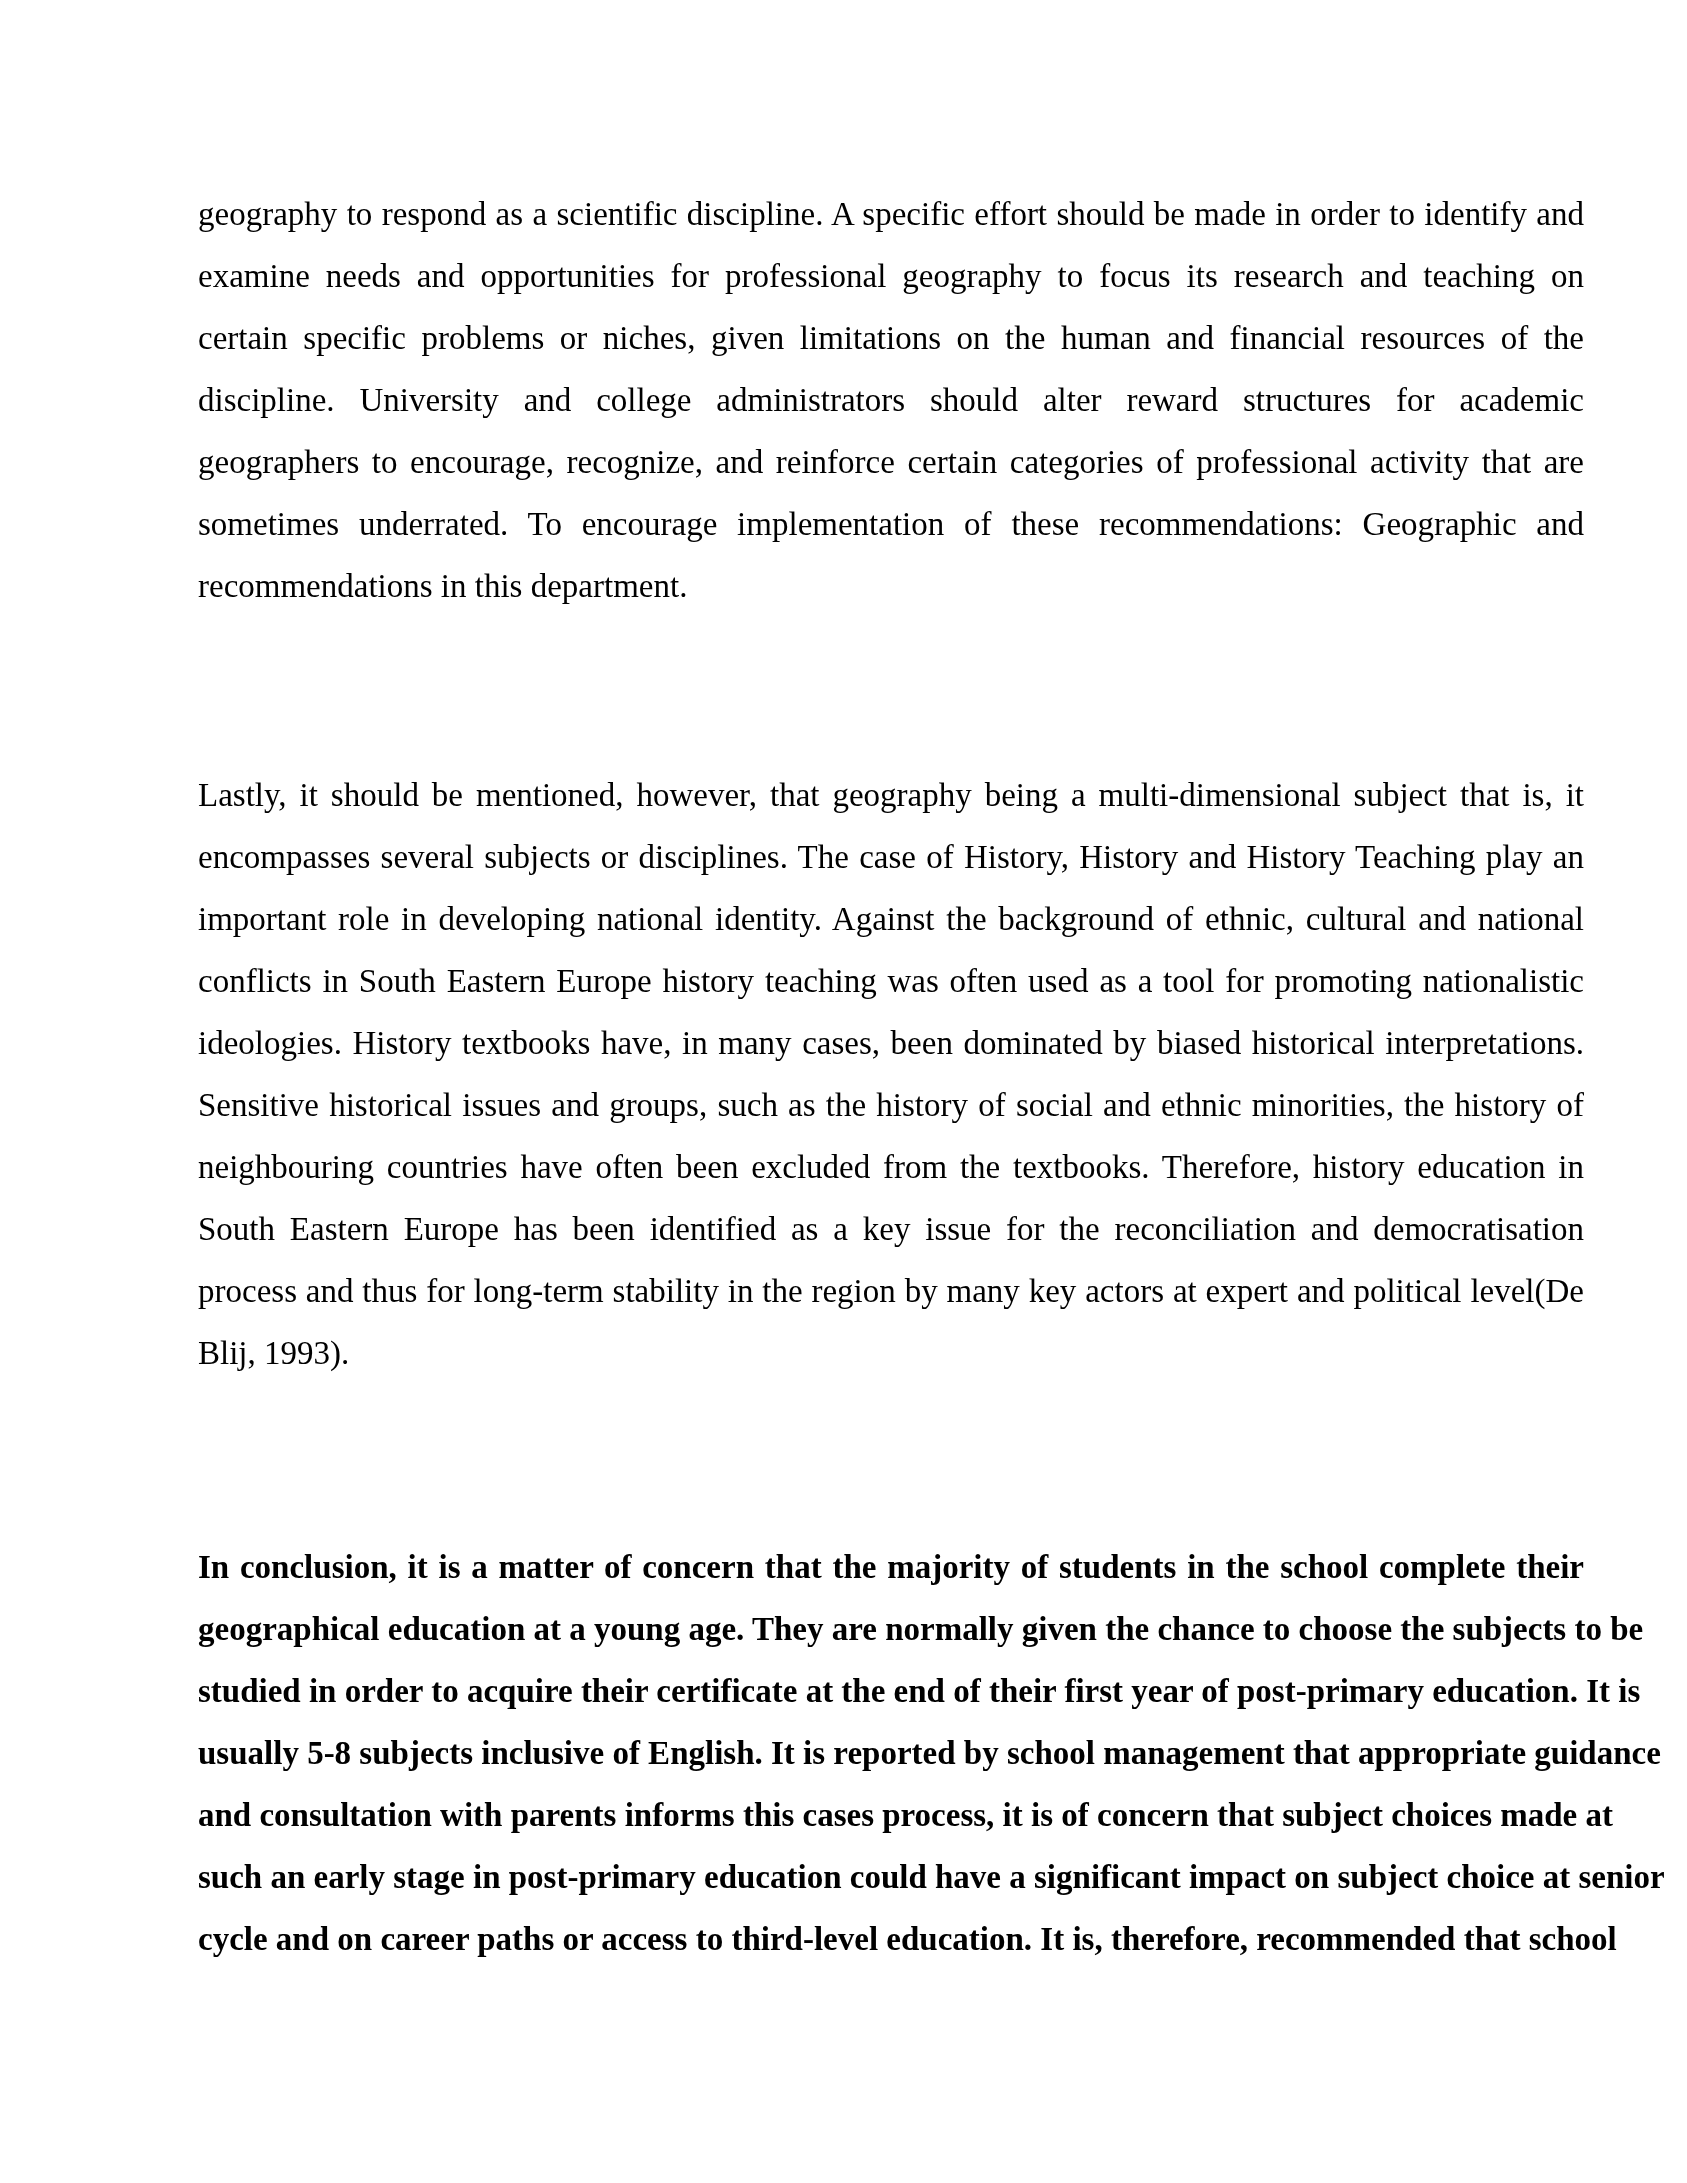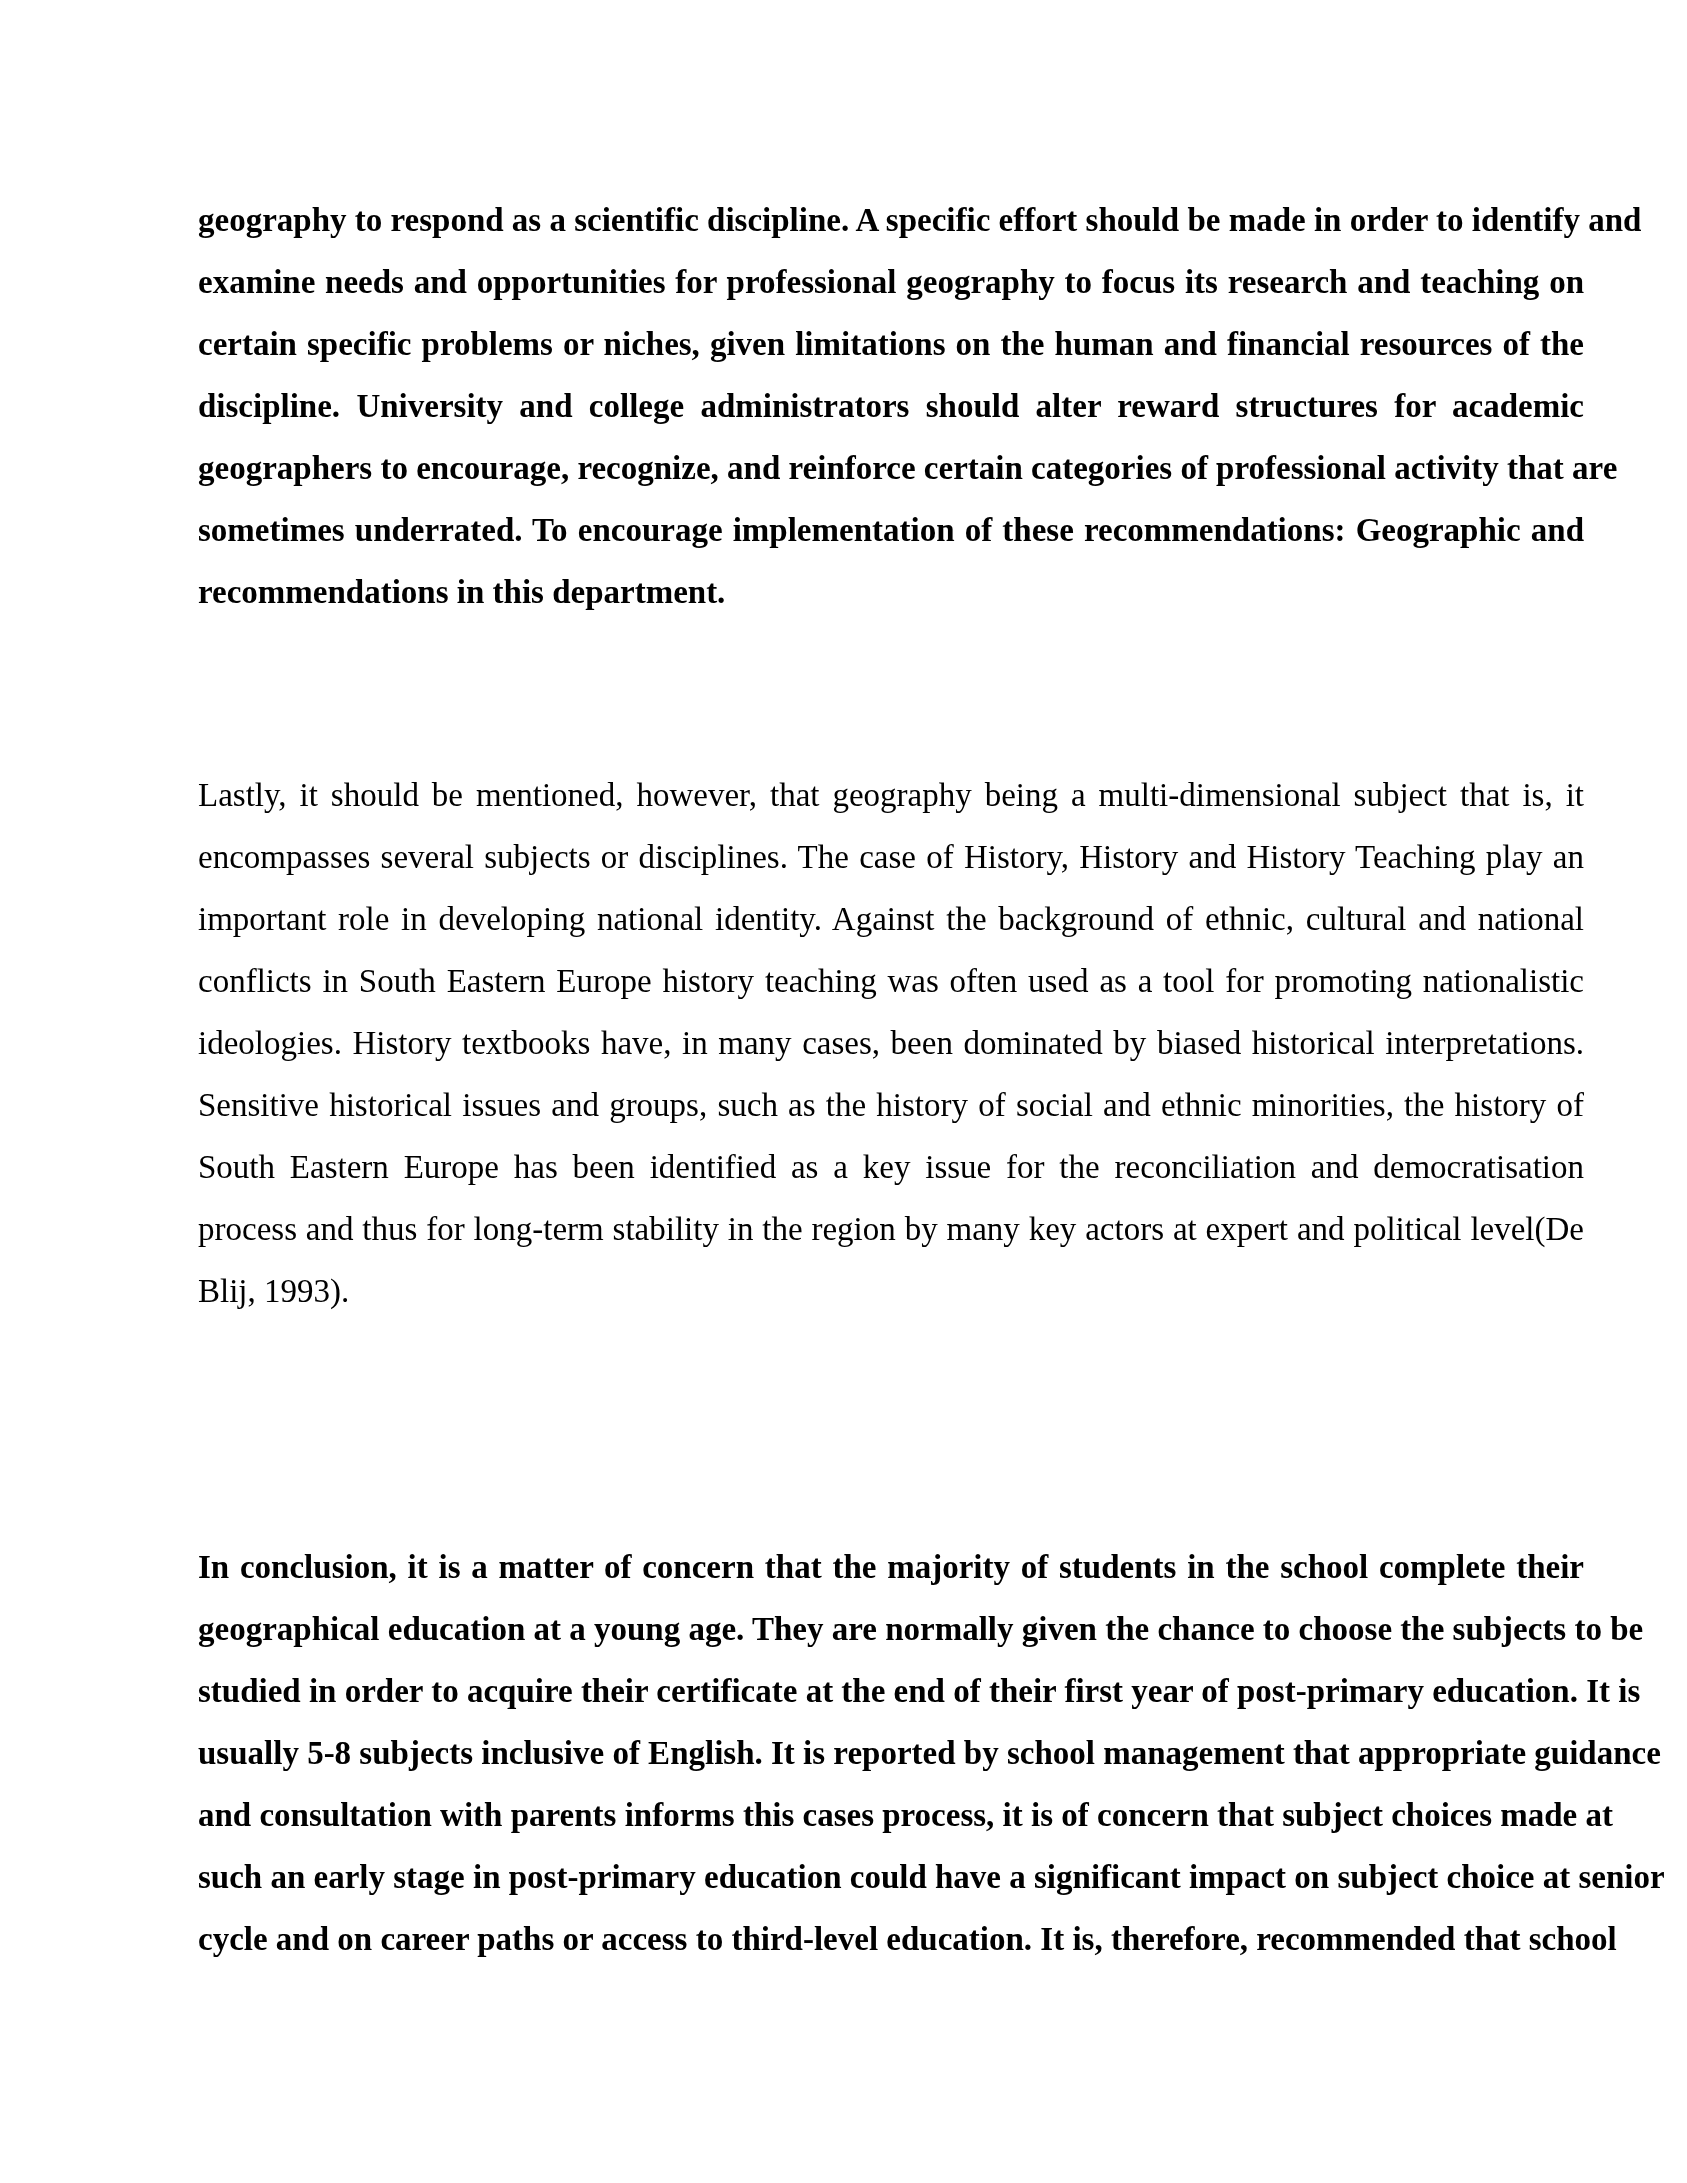--- a/index.html
+++ b/index.html
@@ -40,37 +40,38 @@
   .line.last {
     text-align: left;
     text-align-last: left;
   }
 </style>
 </head>
 <body>
 
 <div class="page">
 
-  <div class="para" style="top: 189px; font-weight: bold;">
+  <div class="para" style="top: 183px;">
     <span class="line">geography to respond as a scientific discipline. A specific effort should be made in order to identify and</span>
     <span class="line">examine needs and opportunities for professional geography to focus its research and teaching on</span>
     <span class="line">certain specific problems or niches, given limitations on the human and financial resources of the</span>
     <span class="line">discipline. University and college administrators should alter reward structures for academic</span>
     <span class="line">geographers to encourage, recognize, and reinforce certain categories of professional activity that are</span>
     <span class="line">sometimes underrated. To encourage implementation of these recommendations: Geographic and</span>
     <span class="line last">recommendations in this department.</span>
   </div>
 
   <div class="para" style="top: 764px;">
     <span class="line">Lastly, it should be mentioned, however, that geography being a multi-dimensional subject that is, it</span>
     <span class="line">encompasses several subjects or disciplines.  The case of History, History and History Teaching play an</span>
     <span class="line">important role in developing national identity. Against the background of ethnic, cultural and national</span>
     <span class="line">conflicts in South Eastern Europe history teaching was often used as a tool for promoting nationalistic</span>
     <span class="line">ideologies. History textbooks have, in many cases, been dominated by biased historical interpretations.</span>
     <span class="line">Sensitive historical issues and groups, such as the history of social and ethnic minorities, the history of</span>
+    <span class="line">neighbouring countries have often been excluded from the textbooks.  Therefore, history education in</span>
     <span class="line">South Eastern Europe has been identified as a key issue for the reconciliation and democratisation</span>
     <span class="line">process and thus for long-term stability in the region by many key actors at expert and political level(De</span>
     <span class="line last">Blij, 1993).</span>
   </div>
 
   <div class="para" style="top: 1536px; font-weight: bold;">
     <span class="line">In conclusion, it is a matter of concern that the majority of students in the school complete their</span>
     <span class="line">geographical education at a young age. They are normally given the chance to choose the subjects to be</span>
     <span class="line">studied in order to acquire their certificate at the end of their first year of post-primary education. It is</span>
     <span class="line">usually 5-8 subjects inclusive of English.  It is reported by school management that appropriate guidance</span>

